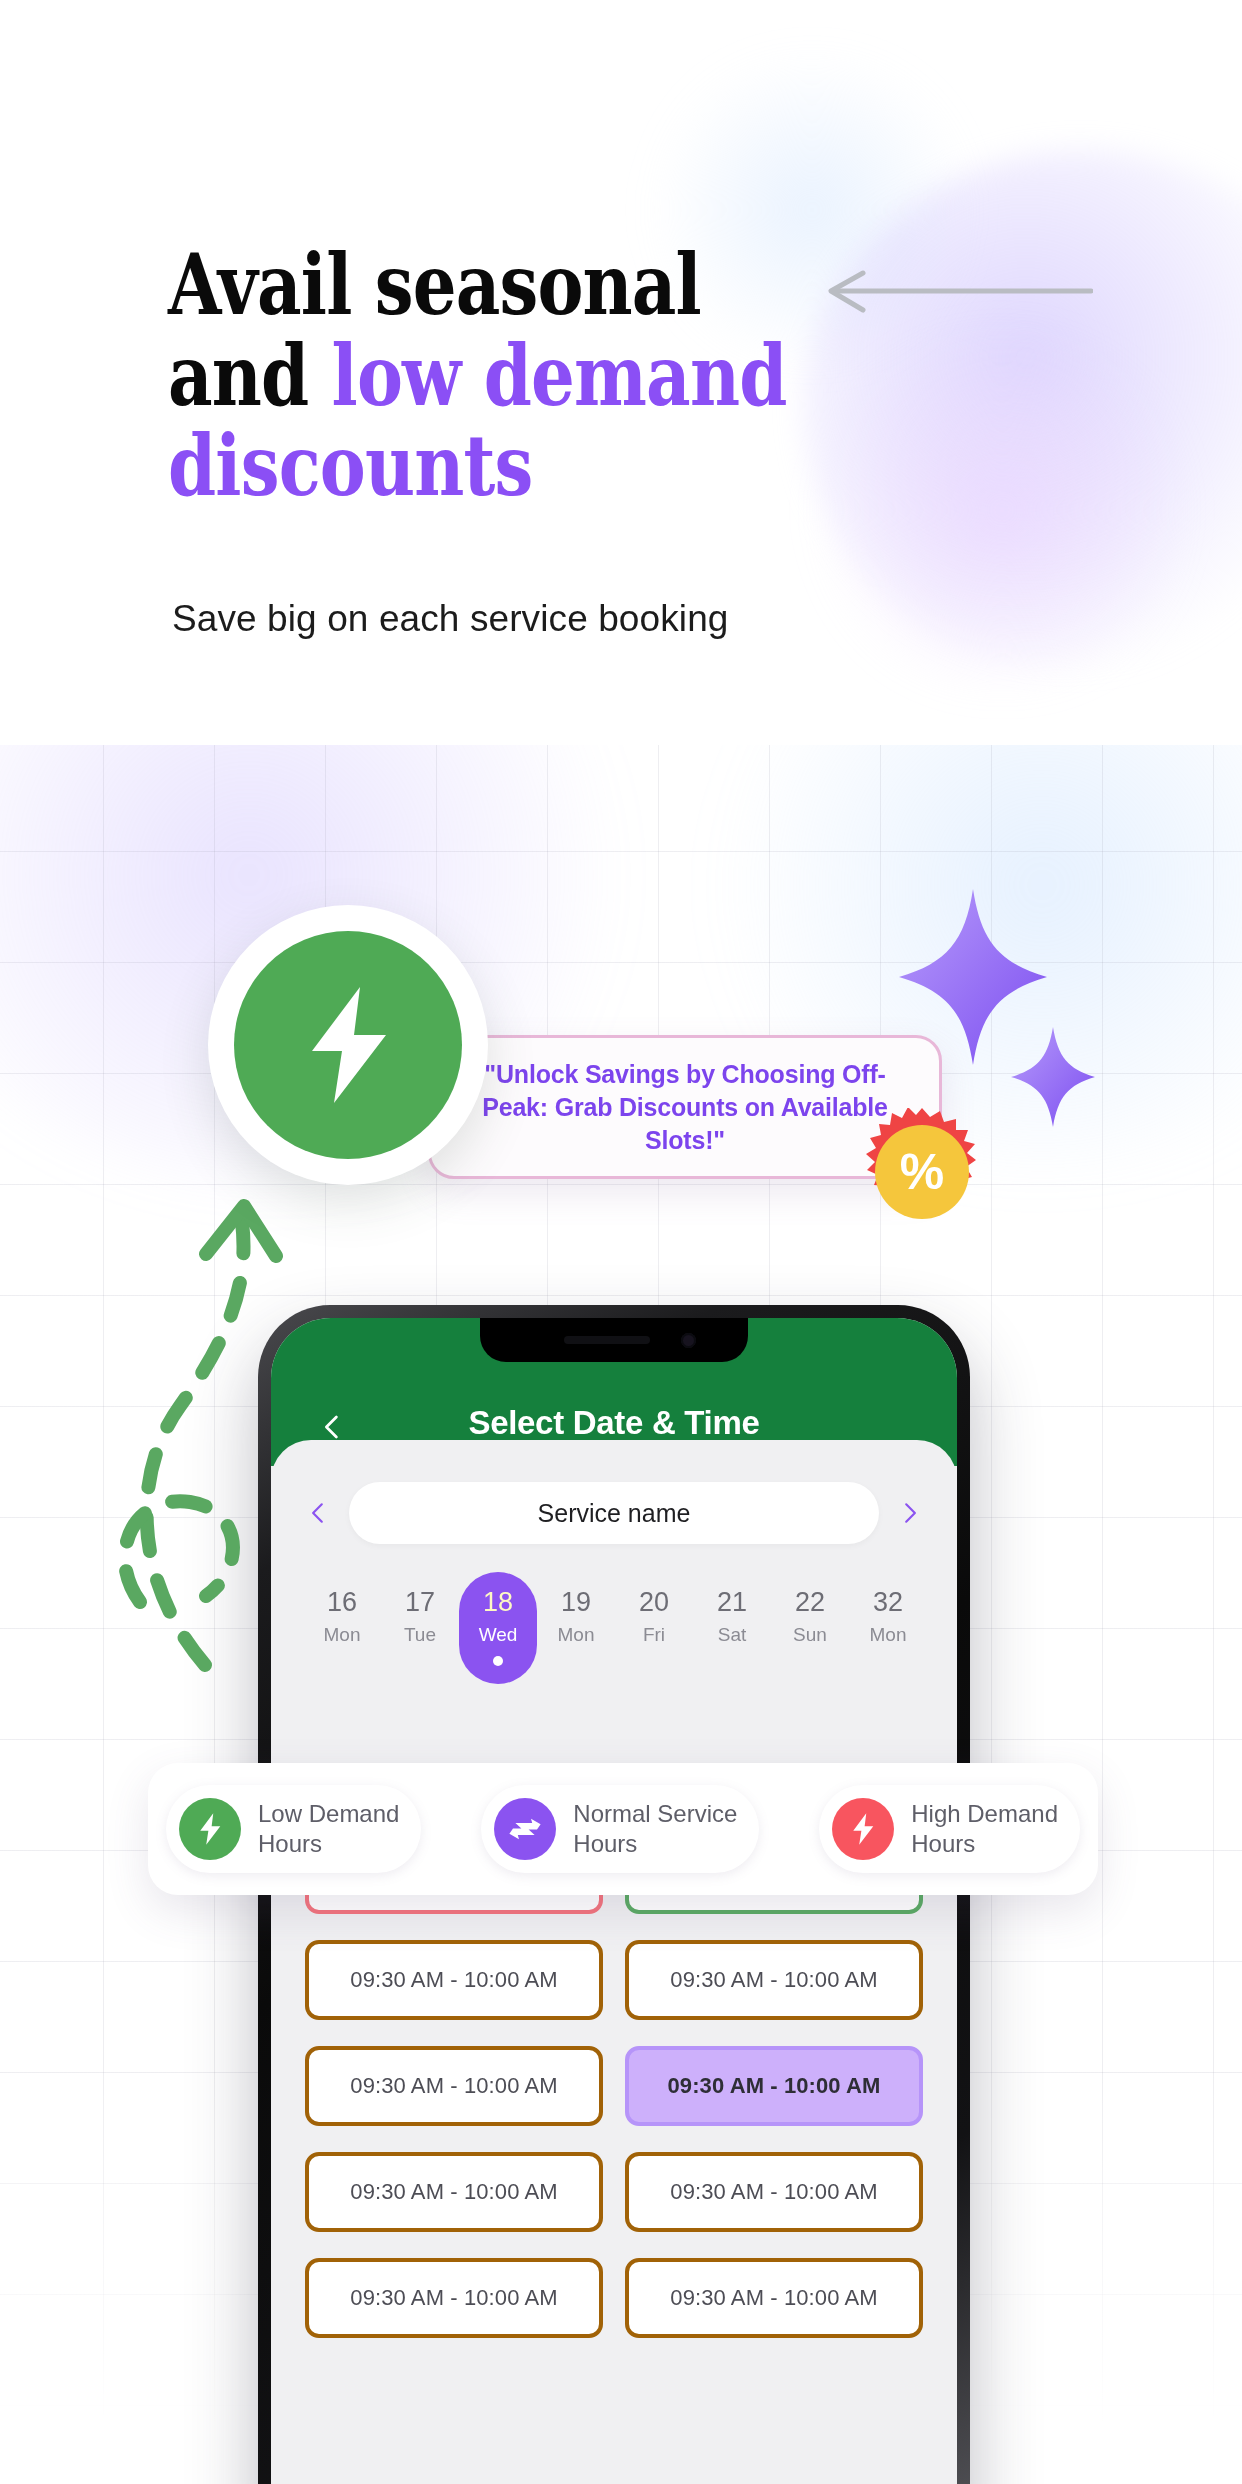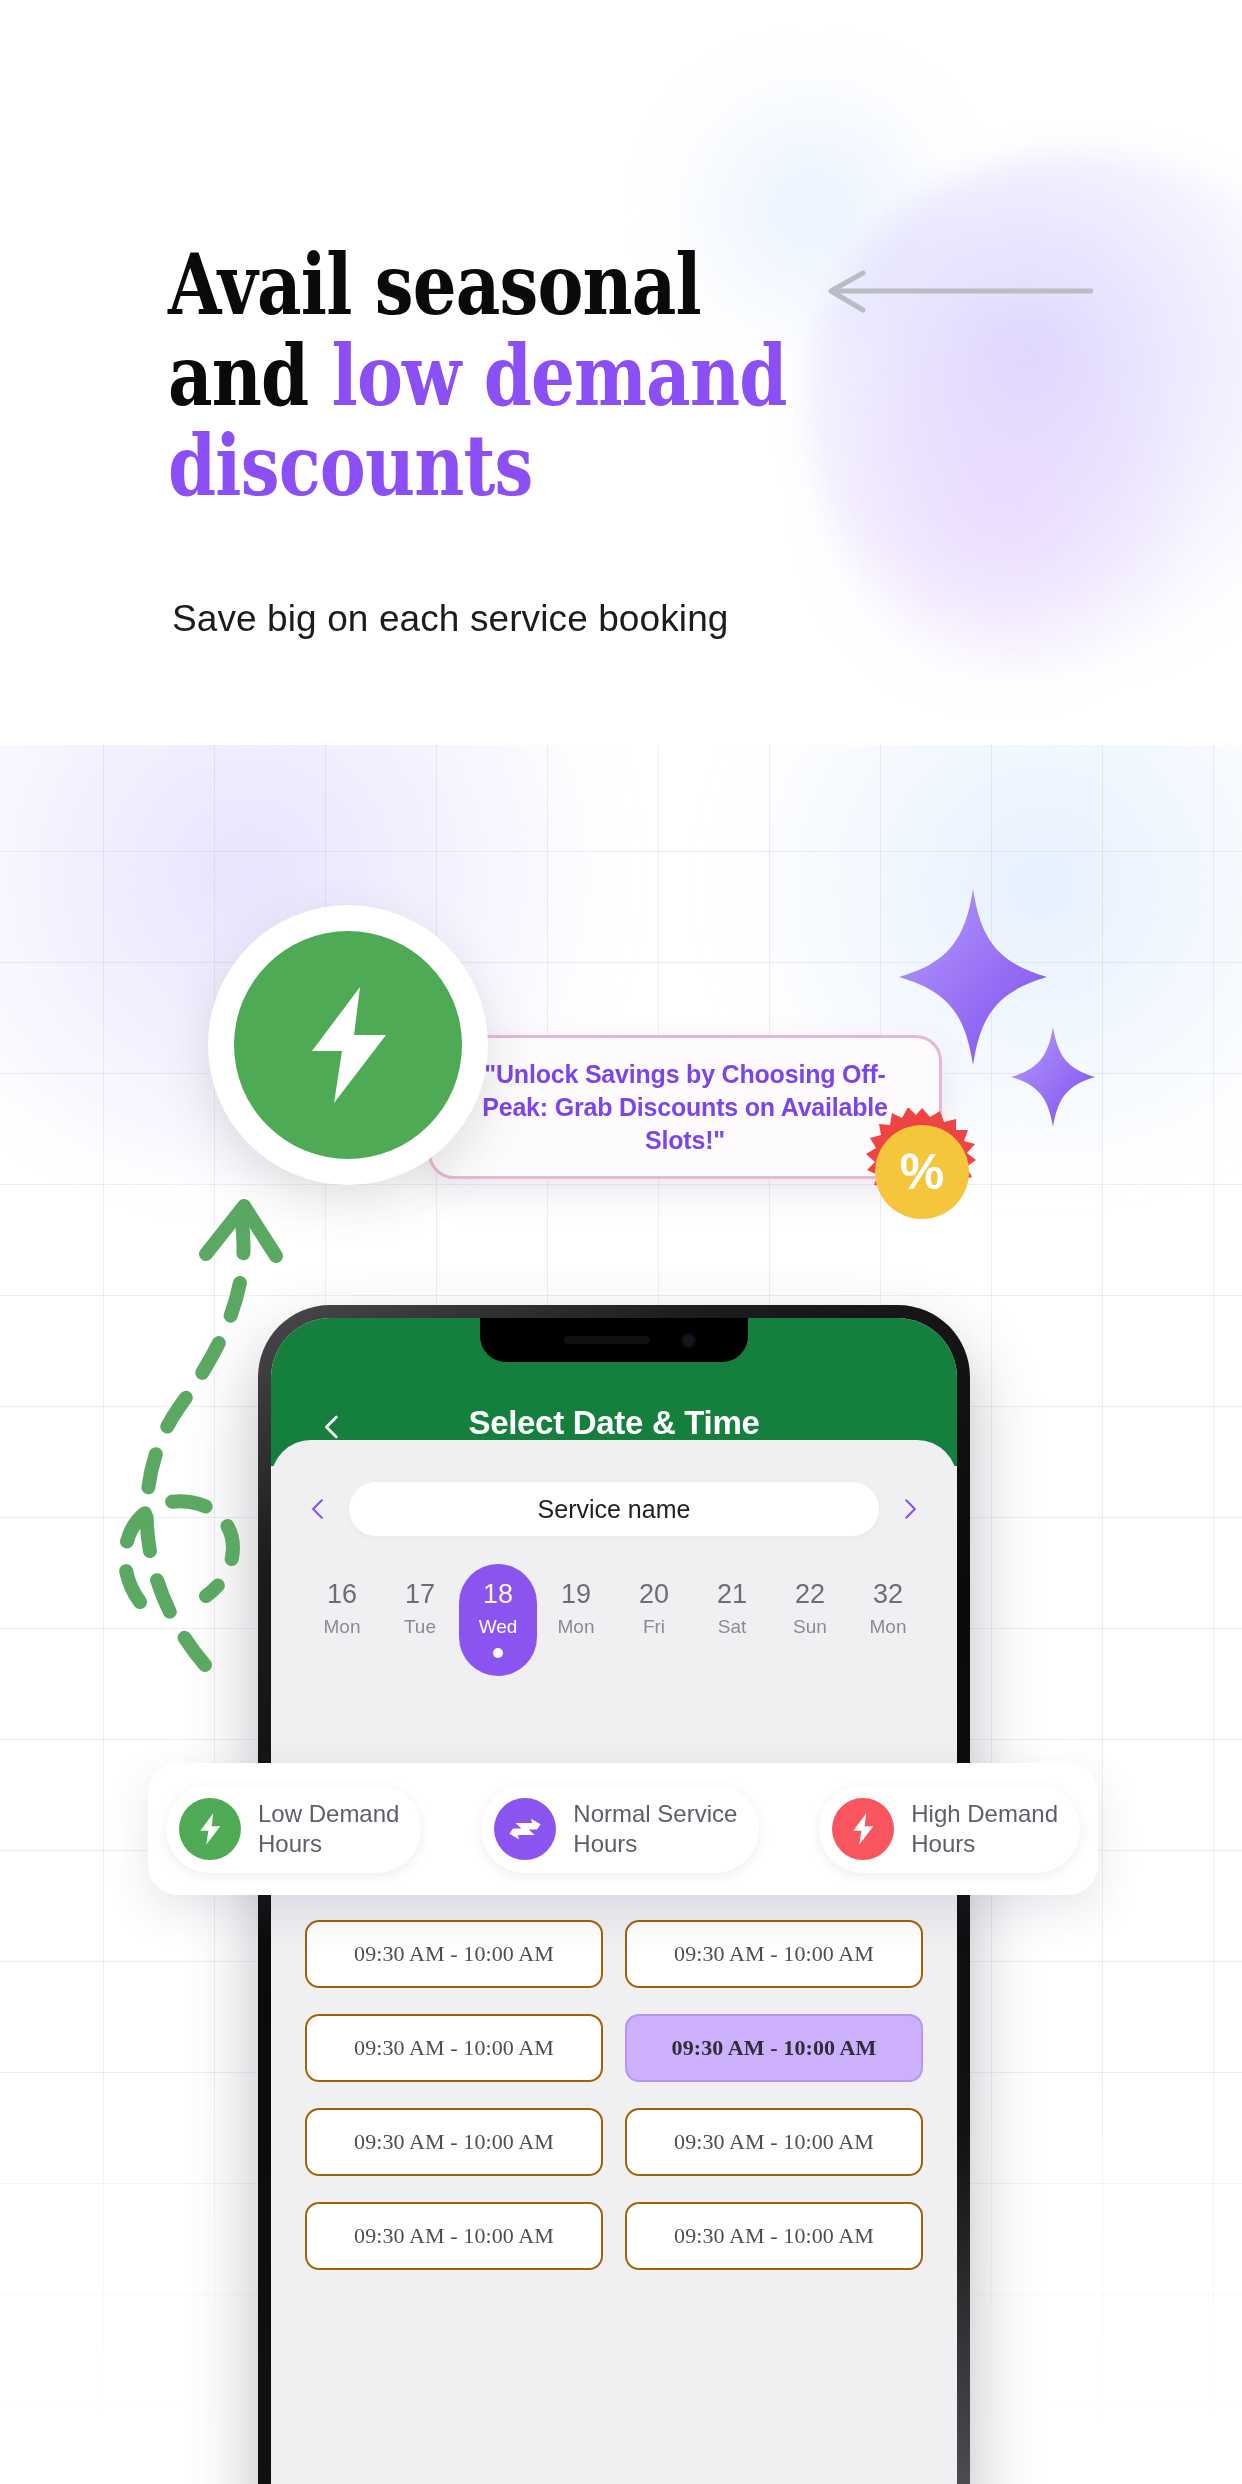--- a/index.html
+++ b/index.html
@@ -278,21 +278,21 @@
     padding: 12px 26px 0 26px;
   }
   .svc-chev {
     width: 42px; height: 42px;
     display: flex; align-items: center; justify-content: center;
     flex: 0 0 auto;
   }
   .service-pill {
     flex: 1 1 auto;
     margin: 0 10px;
-    height: 54px;
+    height: 62px;
     background: #ffffff;
     border-radius: 34px;
     display: flex; align-items: center; justify-content: center;
     color: #1f1f22;
     font-size: 25px;
     box-shadow: 0 2px 6px rgba(0,0,0,0.04);
   }
 
   .date-strip {
     display: flex;
@@ -323,29 +323,28 @@
   }
 
   .slots-area {
     padding: 150px 34px 0 34px;
     display: flex;
     flex-wrap: wrap;
     gap: 26px 22px;
   }
   .slot {
     flex: 0 0 calc(50% - 11px);
-    height: 68px;
+    height: 80px;
     border-radius: 14px;
     background: #ffffff;
-    border: 2px solid #a16207;
+    border: 4px solid #a16207;
     display: flex; align-items: center; justify-content: center;
     font-size: 22px;
     color: #4d4d55;
     letter-spacing: 0.1px;
-    font-family: Liberation Serif, serif;
   }
   .slot.red    { border-color: #f4737d; }
   .slot.green  { border-color: #5aab63; }
   .slot.filled { background: #cdb0fb; border-color: #b694f9; color: #2e2e36; font-weight: 700; }
 
   
   .legend-card {
     position: absolute;
     left: 148px; top: 1763px;
     width: 950px; height: 132px;

